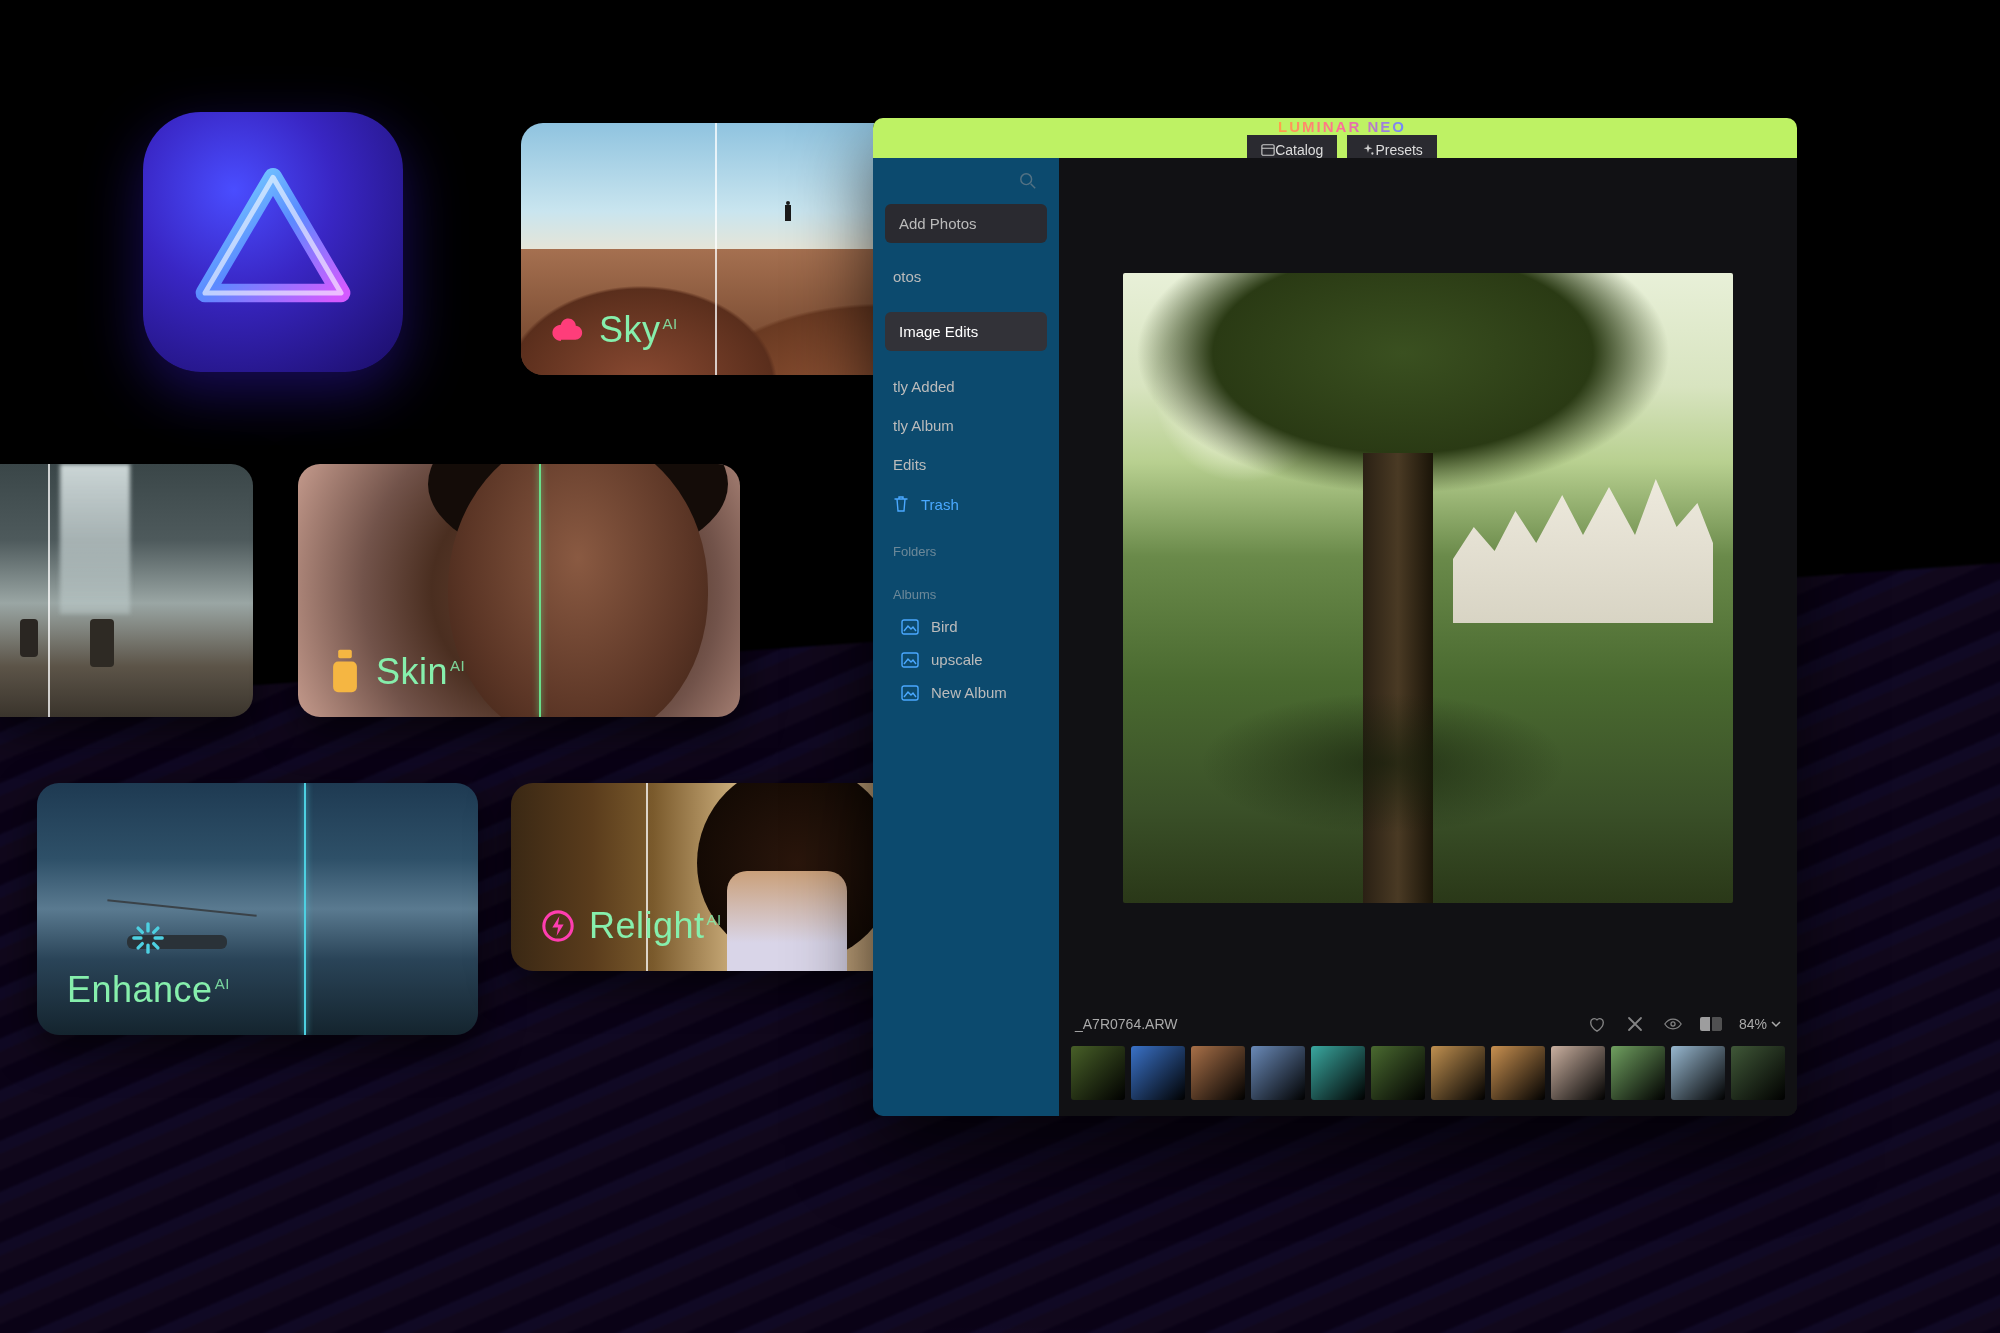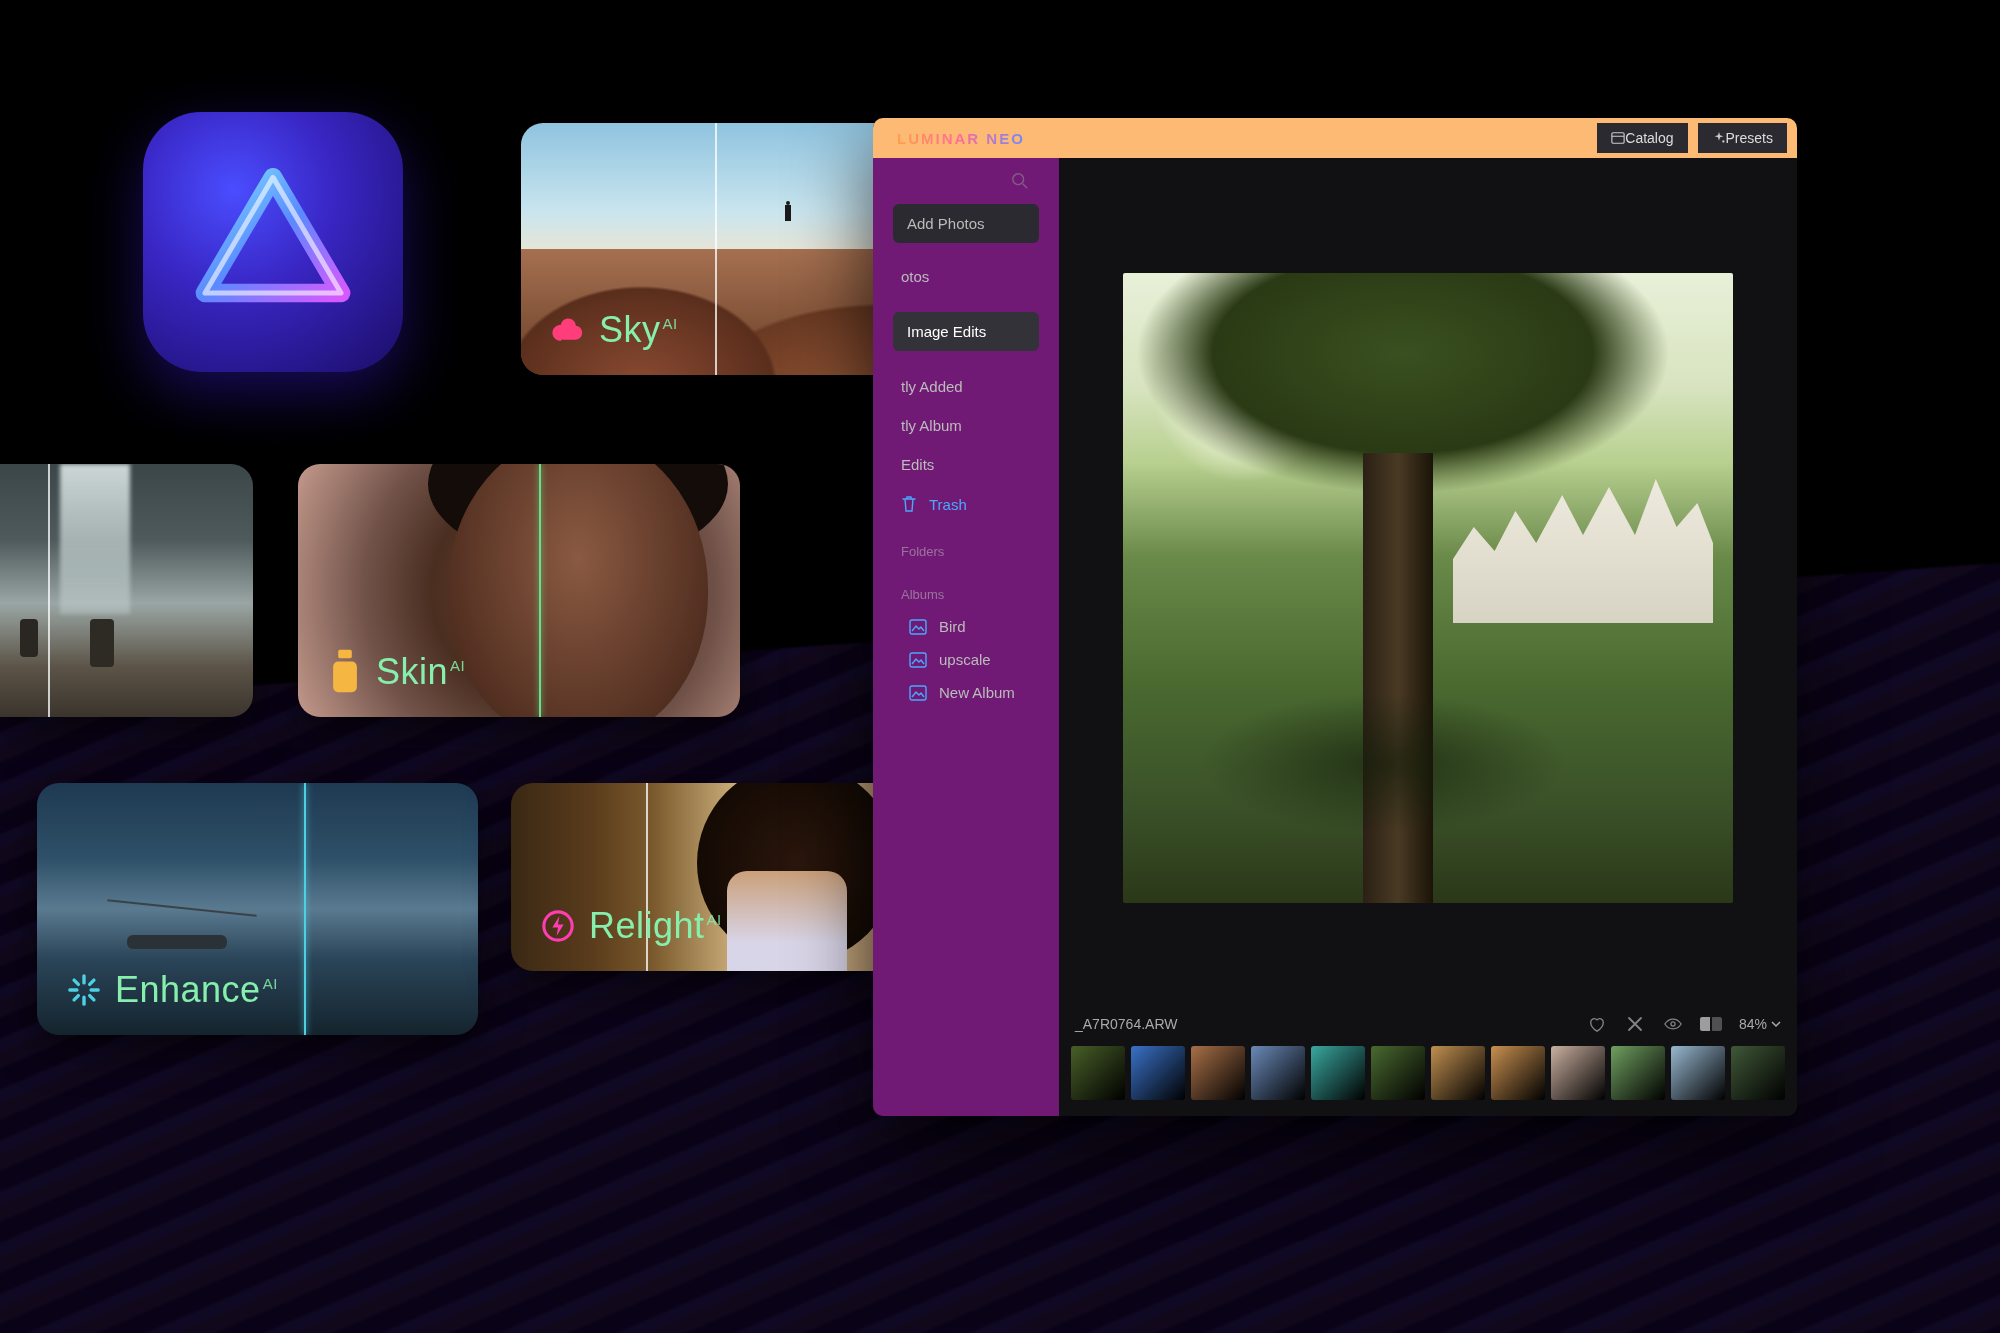--- a/index.html
+++ b/index.html
@@ -90,21 +90,21 @@
 
 
 .card-enh { left: 37px; top: 783px; width: 441px; height: 252px; }
 .card-enh::before { content:""; position:absolute; inset:0;
   background: linear-gradient(180deg,#1e3a52 0%,#2e5068 30%,#5a7a90 50%,#2a4458 70%,#14242e 100%);
 }
 .card-enh .boat { position:absolute; left:50px; bottom:80px; width:200px; height:40px;}
 .card-enh .boat::before { content:""; position:absolute; left:40px; top:20px; width:100px; height:14px; background:#2a3238; border-radius:6px;}
 .card-enh .boat::after { content:""; position:absolute; left:20px; top:-8px; width:150px; height:2px; background:#3a4248; transform:rotate(6deg);}
 .card-enh .divider { left: 267px; background:#4dd0e1; box-shadow:0 0 6px #4dd0e1;}
-.card-enh .card-label { left: 30px; bottom: 24px; }
+.card-enh .card-label { left: 30px; bottom: 24px; flex-direction: column; }
 
 
 .card-rel { left: 511px; top: 783px; width: 406px; height: 188px; }
 .card-rel::before { content:""; position:absolute; inset:0;
   background: linear-gradient(90deg,#3a2814 0%,#5a3c1c 20%,#7a5a2c 35%,#caac7a 55%,#d4b68a 70%,#b0906a 100%);
 }
 .card-rel .hair2 { position:absolute; right:20px; top:-20px; width:200px; height:200px; border-radius:50%;
   background:radial-gradient(circle,#2a160c 0%,#140a04 70%);}
 .card-rel .body2 { position:absolute; right:70px; bottom:-20px; width:120px; height:120px;
   background:linear-gradient(180deg,#caa07a 0%,#d9d5e8 60%); border-radius:20px 20px 0 0;}
@@ -112,35 +112,35 @@
 .card-rel .card-label { left: 30px; bottom: 24px; }
 
 
 .win {
   position: absolute; left: 873px; top: 118px; width: 924px; height: 998px;
   background: #15151a; border-radius: 10px; overflow: hidden;
   box-shadow: 0 30px 80px rgba(0,0,0,0.7);
 }
 .win-top {
   height: 40px; display: flex; align-items: center; justify-content: space-between;
-  padding: 0 10px 0 24px; background: #fdba74;
+  padding: 0 10px 0 24px; background: #bef264; flex-direction: column;
 }
 .brand { font-size: 15px; letter-spacing: 2px; font-weight: 600;
   background: linear-gradient(90deg,#ffa048,#ff6a9a,#6a8aff); -webkit-background-clip:text; background-clip:text; color:transparent;
 }
 .top-btns { display:flex; gap:10px; }
 .top-btn {
   background:#2a2a30; color:#ddd; font-size:14px; padding:7px 14px; border-radius:0;
   display:flex; align-items:center; gap:0; cursor:pointer;
 }
 .top-btn svg { width:14px; height:14px; }
 
 .win-body { display:flex; height: calc(100% - 40px); }
 
-.sidebar { width: 260px; background:#701a75; padding: 0 8px 20px; color:#bbb; font-size:15px; position:relative;}
+.sidebar { width: 260px; background:#0c4a6e; padding: 0 0 20px; color:#bbb; font-size:15px; position:relative;}
 .sb-search { height:46px; display:flex; align-items:center; justify-content:flex-end; padding-right:22px;}
 .sb-search svg { width:18px; height:18px; opacity:0.5;}
 .sb-item { padding: 11px 20px 11px 20px; display:flex; align-items:center; gap:12px; cursor:pointer;}
 .sb-item.pill { background:#2a2a30; border-radius:6px; margin: 0 12px; padding-left:14px;}
 .sb-item.active { background:#323238; border-radius:6px; margin: 16px 12px; padding-left:14px; color:#fff;}
 .sb-item.trash { color:#4aa8ff; }
 .sb-item.trash svg { stroke:#4aa8ff; }
 .sb-head { padding: 20px 20px 8px; font-size:13px; opacity:0.55; }
 .sb-album { padding: 8px 20px 8px 28px; display:flex; align-items:center; gap:12px; cursor:pointer;}
 .sb-album svg { width:18px; height:16px; }

